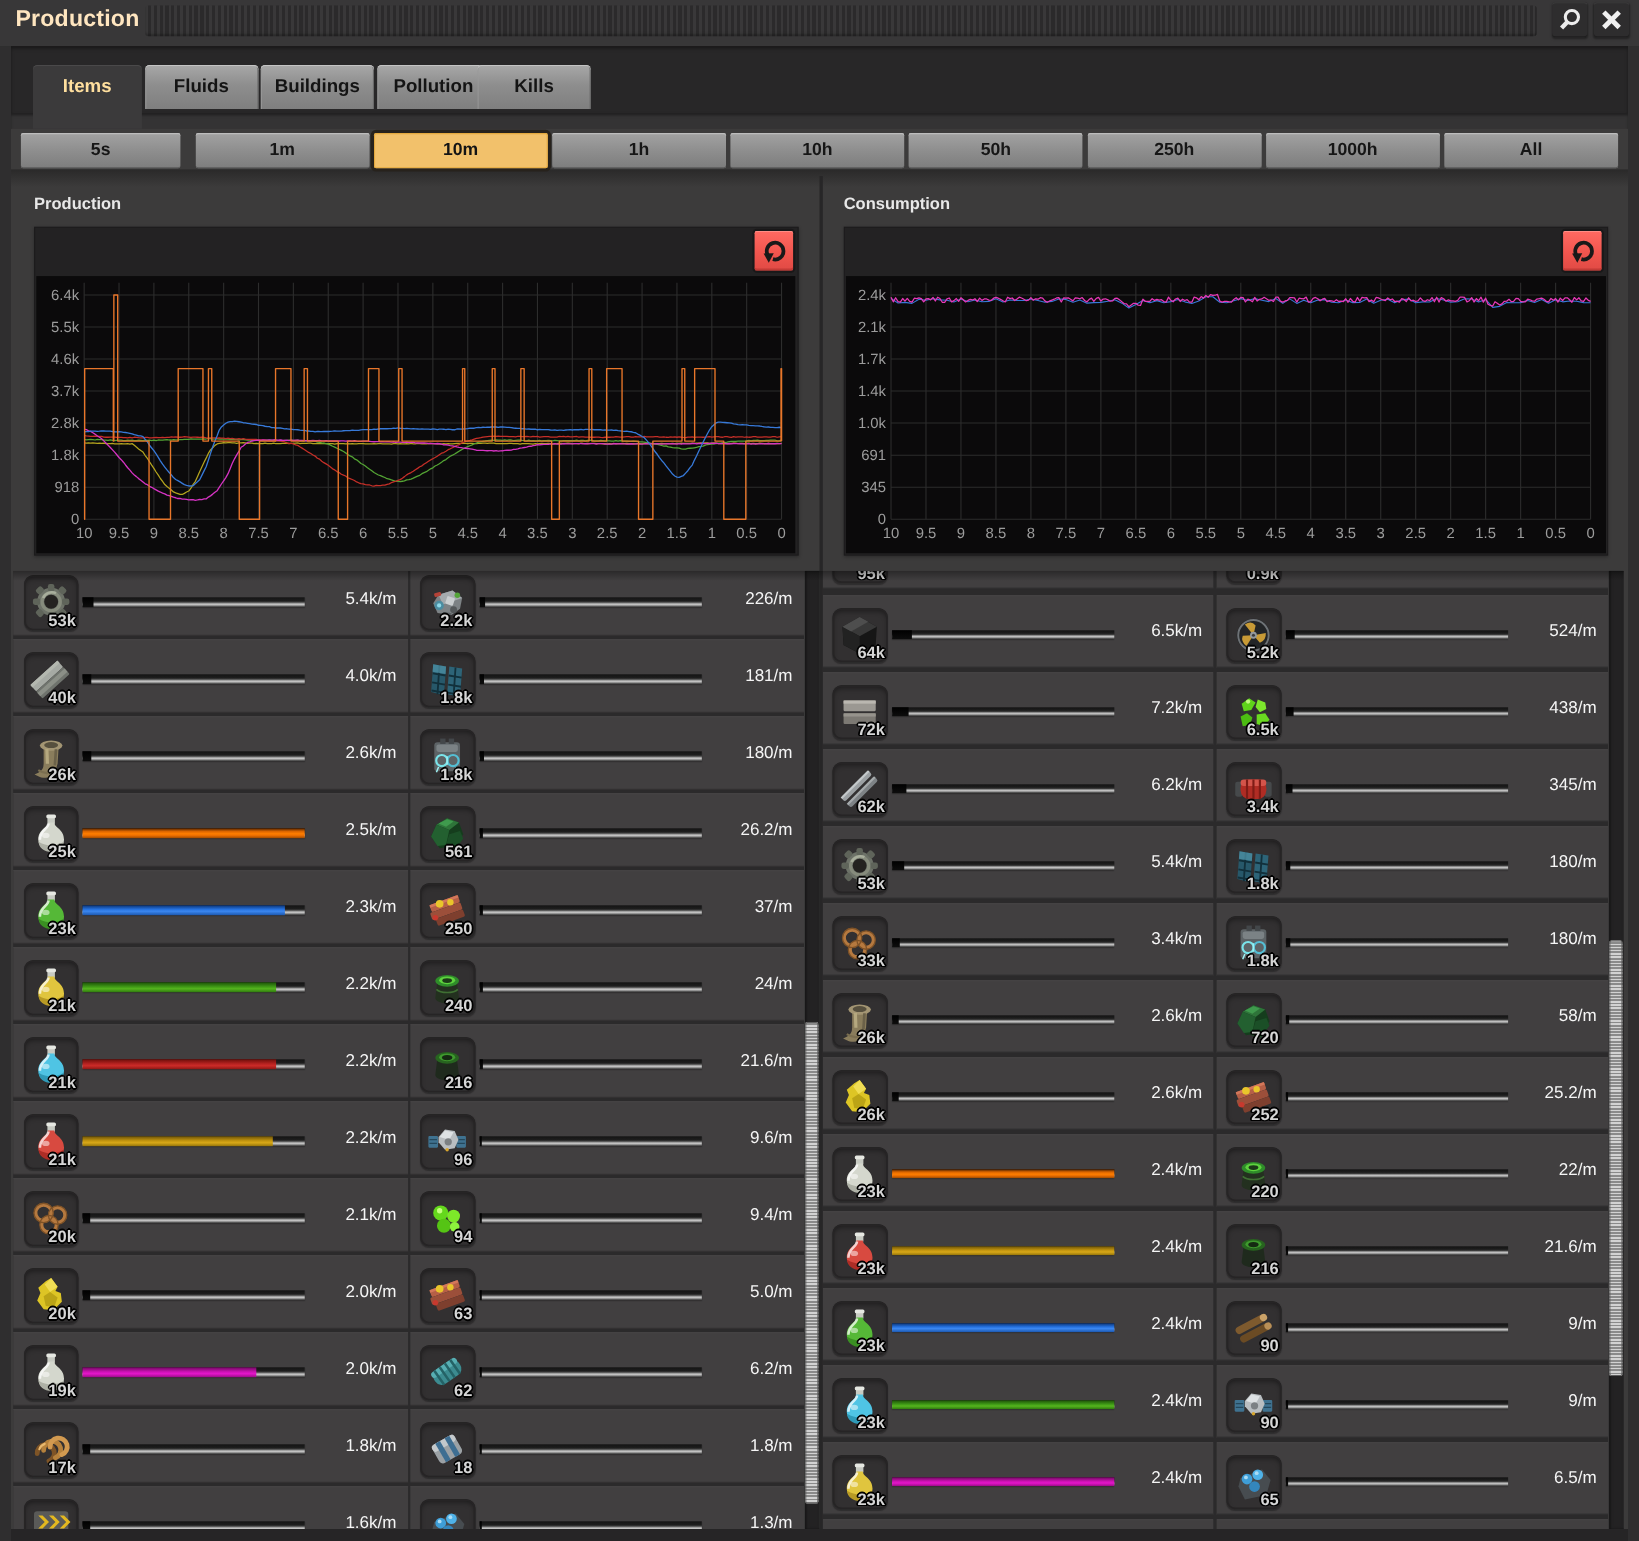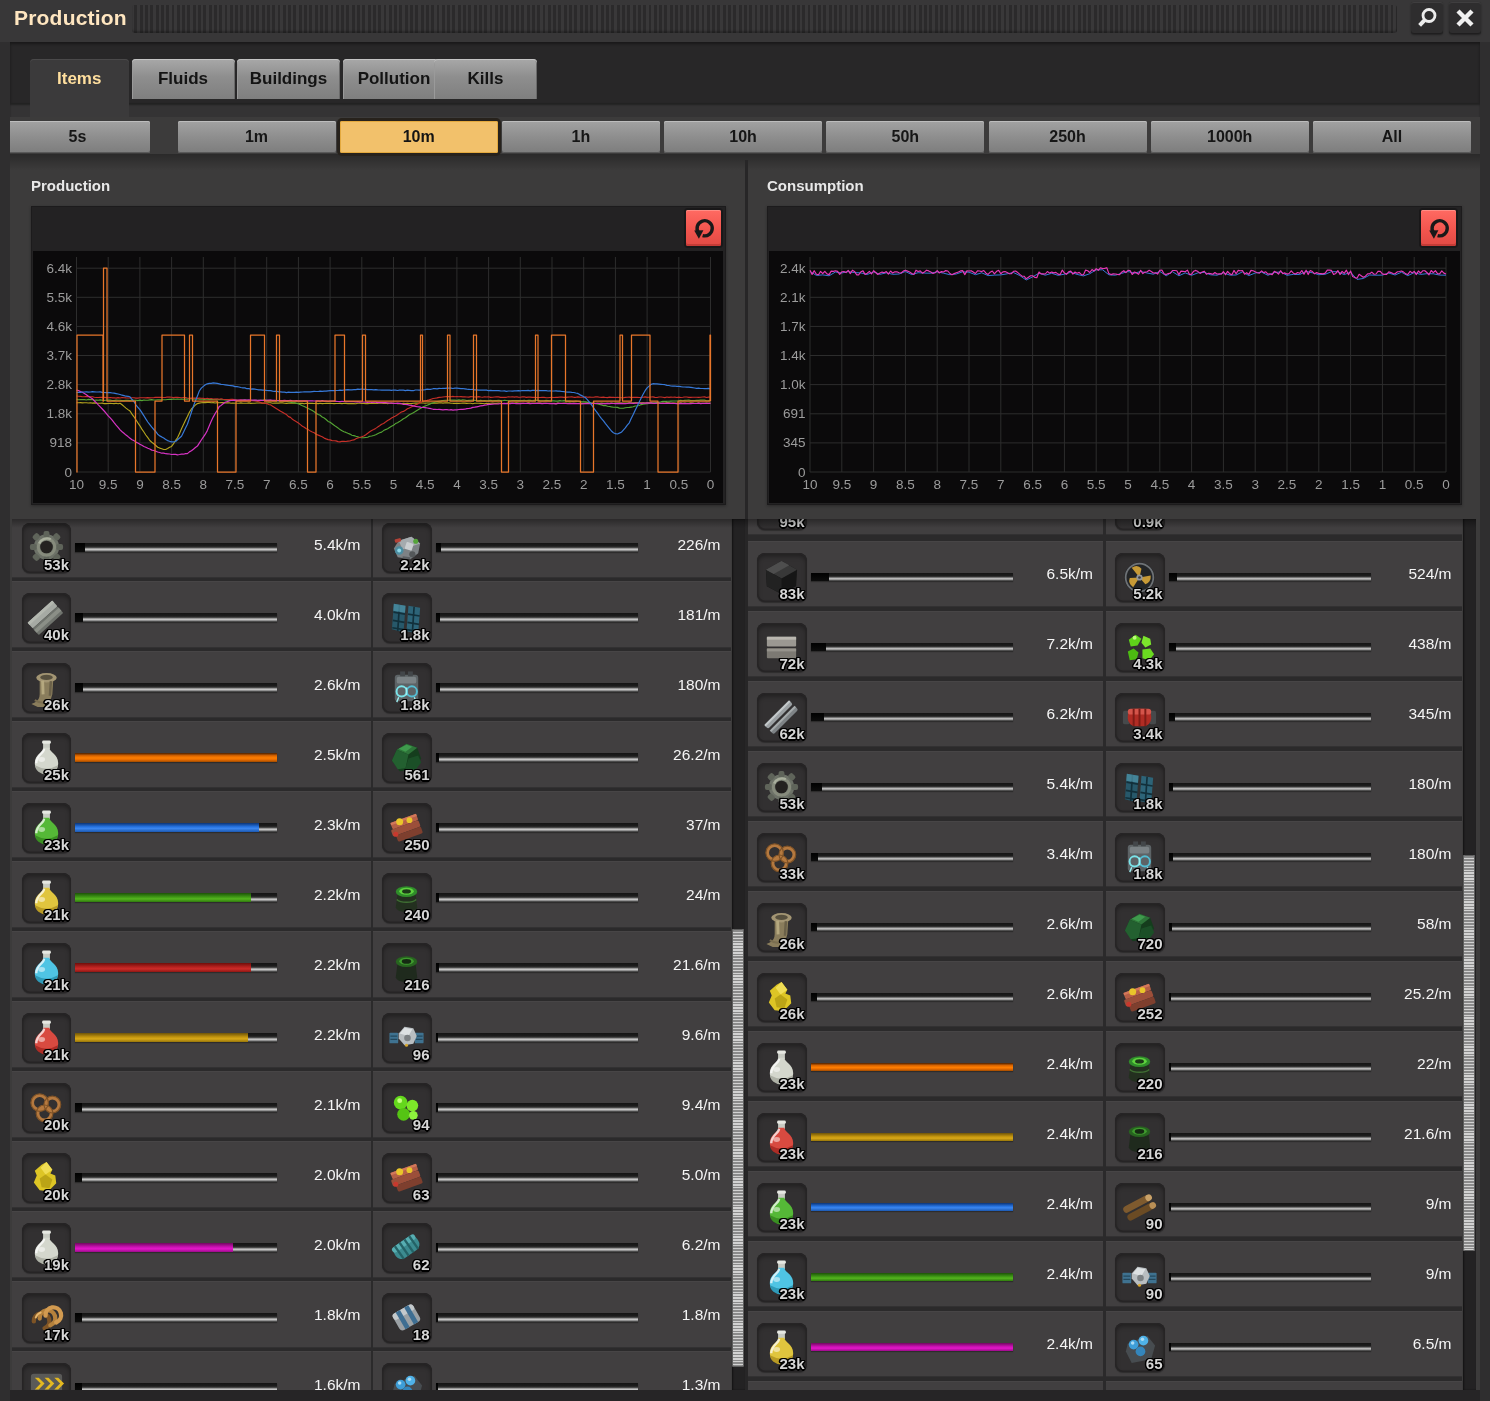--- a/index.html
+++ b/index.html
@@ -49,21 +49,21 @@
       <path d="M5 5 L19 19 M19 5 L5 19" stroke="#f0f0f0" stroke-width="4.4" stroke-linecap="butt"></path>
     </svg>
   </div>
 <div id="tabstrip"></div>
 <div id="tabband"></div>
 <div class="tab sel" style="left:29.5px;width:99.5px">Items</div>
 <div class="tab" style="left:131.5px;width:103px">Fluids</div>
 <div class="tab" style="left:237px;width:103px">Buildings</div>
 <div class="tab" style="left:342.5px;width:103px">Pollution</div>
 <div class="tab" style="left:434px;width:103px">Kills</div>
-<div class="tbn" style="left:5px;width:145px">5s</div>
+<div class="tbn" style="left:19px;width:145px">5s</div>
 <div class="tbn" style="left:177.5px;width:158px">1m</div>
 <div class="tbn sel" style="left:339.7px;width:158px">10m</div>
 <div class="tbn" style="left:501.9px;width:158px">1h</div>
 <div class="tbn" style="left:664.1px;width:158px">10h</div>
 <div class="tbn" style="left:826.3px;width:158px">50h</div>
 <div class="tbn" style="left:988.5px;width:158px">250h</div>
 <div class="tbn" style="left:1150.7px;width:158px">1000h</div>
 <div class="tbn" style="left:1312.9px;width:158px">All</div>
 <div style="position:absolute;left:10px;top:154px;width:1470px;height:16px;background:linear-gradient(180deg,rgba(0,0,0,.30),rgba(0,0,0,0))"></div>
 <div class="chlabel" style="left:31px">Production</div>
@@ -707,21 +707,21 @@
       <div class="row" style="left:747.5px;top:540.8px;width:355.5px;height:66.5px">
         <div class="slot">
           <svg class="ic" viewBox="0 0 40 40">
             <g>
               <path d="M20 3 L36 12 L35 29 L20 37 L5 29 L4 12 Z" fill="#161616"></path>
               <path d="M20 3 L36 12 L20 21 L4 12 Z" fill="#383838"></path>
               <path d="M4 12 L20 21 L20 37 L5 29 Z" fill="#222222"></path>
               <path d="M20 3 L28 7.5 L12 16.5 L4 12 Z" fill="#4e4e4e"></path>
             </g>
           </svg>
-          <div class="qty">83k</div>
+          <div class="qty">64k</div>
         </div>
         <div class="track" style="left:63.2px"></div>
         <div class="fill" style="left:63.2px;width:18px;background:linear-gradient(180deg,#000 0%,#0d0d0d 100%)"></div>
         <div class="rate">6.5k/m</div>
       </div>
       <div class="row" style="left:747.5px;top:610.8px;width:355.5px;height:66.5px">
         <div class="slot">
           <svg class="ic" viewBox="0 0 40 40">
             <g>
               <rect x="5" y="9" width="30" height="10" rx="1" fill="#9b9892"></rect>
@@ -946,21 +946,21 @@
         <div class="slot">
           <svg class="ic" viewBox="0 0 40 40">
             <g>
               <path d="M9 12 l7 -5 6 4 -4 7 -7 1 z" fill="#5fd31a"></path>
               <path d="M24 8 l7 3 1 6 -6 3 -4 -5 z" fill="#7ce62c"></path>
               <path d="M8 24 l6 -3 5 4 -2 7 -7 1 z" fill="#4cbc12"></path>
               <path d="M23 22 l8 -1 4 6 -5 6 -7 -2 z" fill="#6ada20"></path>
               <circle cx="15" cy="10" r="2" fill="#bdf87e"></circle>
             </g>
           </svg>
-          <div class="qty">4.3k</div>
+          <div class="qty">6.5k</div>
         </div>
         <div class="track" style="left:63.2px"></div>
         <div class="fill" style="left:63.2px;width:7px;background:linear-gradient(180deg,#000 0%,#0d0d0d 100%)"></div>
         <div class="rate">438/m</div>
       </div>
       <div class="row" style="left:1105.5px;top:680.8px;width:356px;height:66.5px">
         <div class="slot">
           <svg class="ic" viewBox="0 0 40 40">
             <g>
               <rect x="3" y="13" width="7" height="14" rx="2" fill="#46494b"></rect>

